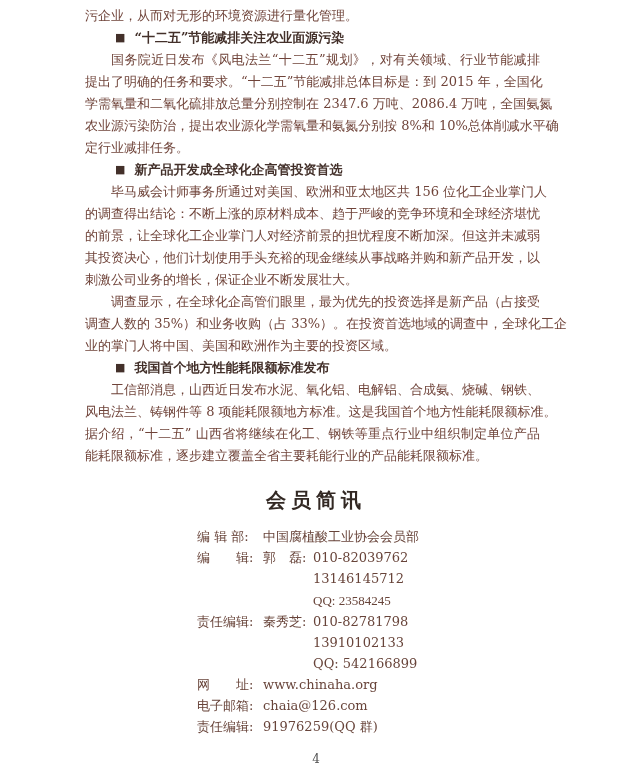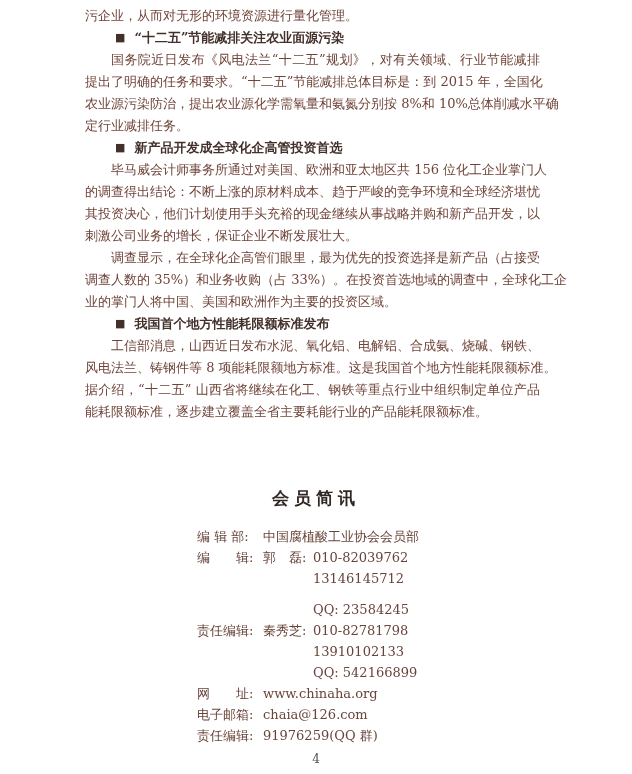--- a/index.html
+++ b/index.html
@@ -37,58 +37,60 @@
     margin-right: 9px;
     display: inline-block;
     transform: translateY(-1px);
   }
   .title {
     position: absolute;
     top: 487px; left: 0;
     width: 100%;
     margin: 0;
     text-align: center;
-    font-size: 17px;
+    font-size: 20px;
     font-weight: bold;
     letter-spacing: 5px;
     color: var(--title-ink, #322823);
   }
   .contact {
     position: absolute;
     left: 197px; top: 526px;
     font-size: 13px;
     color: var(--contact-ink, #68443a);
   }
   .c-row { line-height: 21px; white-space: nowrap; }
-  .c-row.gap { margin-top: 10px; }
+  .c-row.gap { margin-top: 1px; font-family: Liberation Serif, serif; }
   .c-label { display: inline-block; width: 66px; }
   .c-name  { display: inline-block; width: 50px; }
   .pagenum {
     position: absolute;
     bottom: 8px; left: 0;
     width: 100%;
     text-align: center;
     font-size: 12px;
     color: var(--pagenum-ink, #515151);
   }
 </style>
 </head>
 <body>
 
 <div class="page">
   <main class="doc" id="doc-body">
       <div class="bline">污企业，从而对无形的环境资源进行量化管理。</div>
       <div class="bline hline"><span class="bullet">■</span><span>“十二五”节能减排关注农业面源污染</span></div>
       <div class="bline indent jl">国务院近日发布《风电法兰“十二五”规划》，对有关领域、行业节能减排</div>
       <div class="bline jl">提出了明确的任务和要求。“十二五”节能减排总体目标是：到 2015 年，全国化</div>
+      <div class="bline jl">学需氧量和二氧化硫排放总量分别控制在 2347.6 万吨、2086.4 万吨，全国氨氮</div>
       <div class="bline jl">农业源污染防治，提出农业源化学需氧量和氨氮分别按 8%和 10%总体削减水平确</div>
       <div class="bline">定行业减排任务。</div>
       <div class="bline hline"><span class="bullet">■</span><span>新产品开发成全球化企高管投资首选</span></div>
       <div class="bline indent jl">毕马威会计师事务所通过对美国、欧洲和亚太地区共 156 位化工企业掌门人</div>
       <div class="bline jl">的调查得出结论：不断上涨的原材料成本、趋于严峻的竞争环境和全球经济堪忧</div>
+      <div class="bline jl">的前景，让全球化工企业掌门人对经济前景的担忧程度不断加深。但这并未减弱</div>
       <div class="bline jl">其投资决心，他们计划使用手头充裕的现金继续从事战略并购和新产品开发，以</div>
       <div class="bline">刺激公司业务的增长，保证企业不断发展壮大。</div>
       <div class="bline indent jl">调查显示，在全球化企高管们眼里，最为优先的投资选择是新产品（占接受</div>
       <div class="bline jl">调查人数的 35%）和业务收购（占 33%）。在投资首选地域的调查中，全球化工企</div>
       <div class="bline">业的掌门人将中国、美国和欧洲作为主要的投资区域。</div>
       <div class="bline hline"><span class="bullet">■</span><span>我国首个地方性能耗限额标准发布</span></div>
       <div class="bline indent jl">工信部消息，山西近日发布水泥、氧化铝、电解铝、合成氨、烧碱、钢铁、</div>
       <div class="bline jl">风电法兰、铸钢件等 8 项能耗限额地方标准。这是我国首个地方性能耗限额标准。</div>
       <div class="bline jl">据介绍，“十二五” 山西省将继续在化工、钢铁等重点行业中组织制定单位产品</div>
       <div class="bline">能耗限额标准，逐步建立覆盖全省主要耗能行业的产品能耗限额标准。</div>

